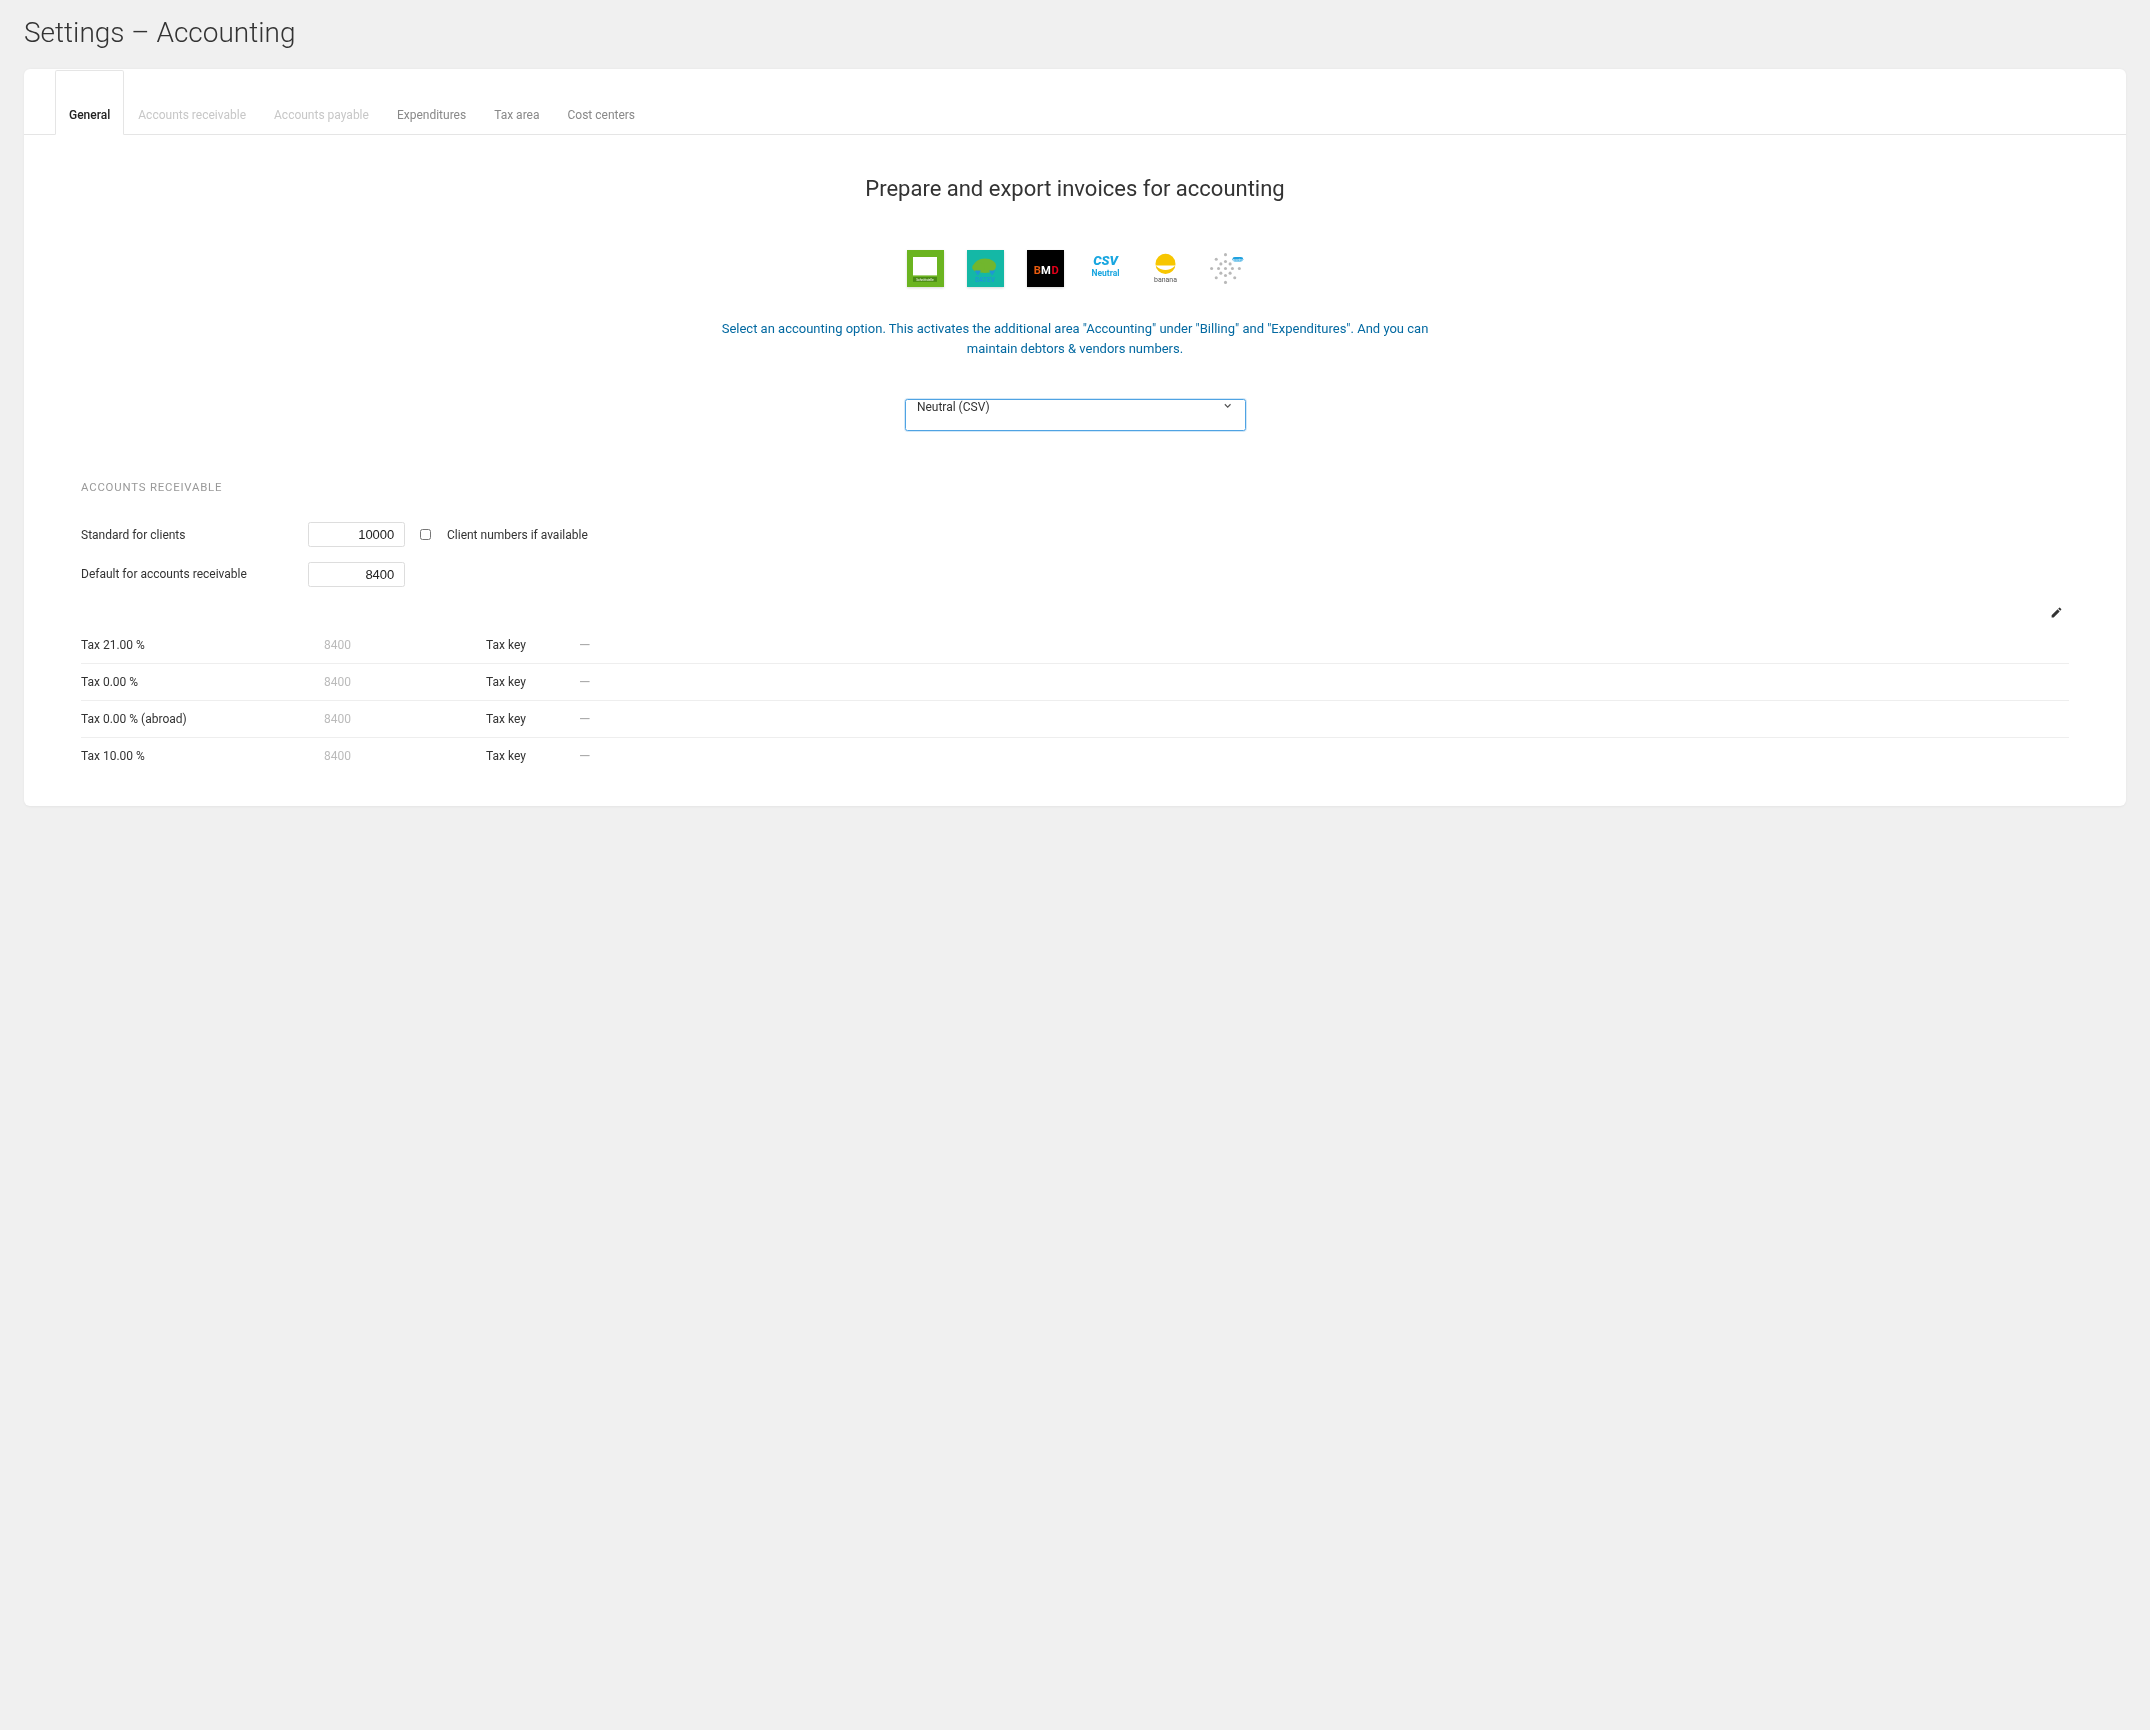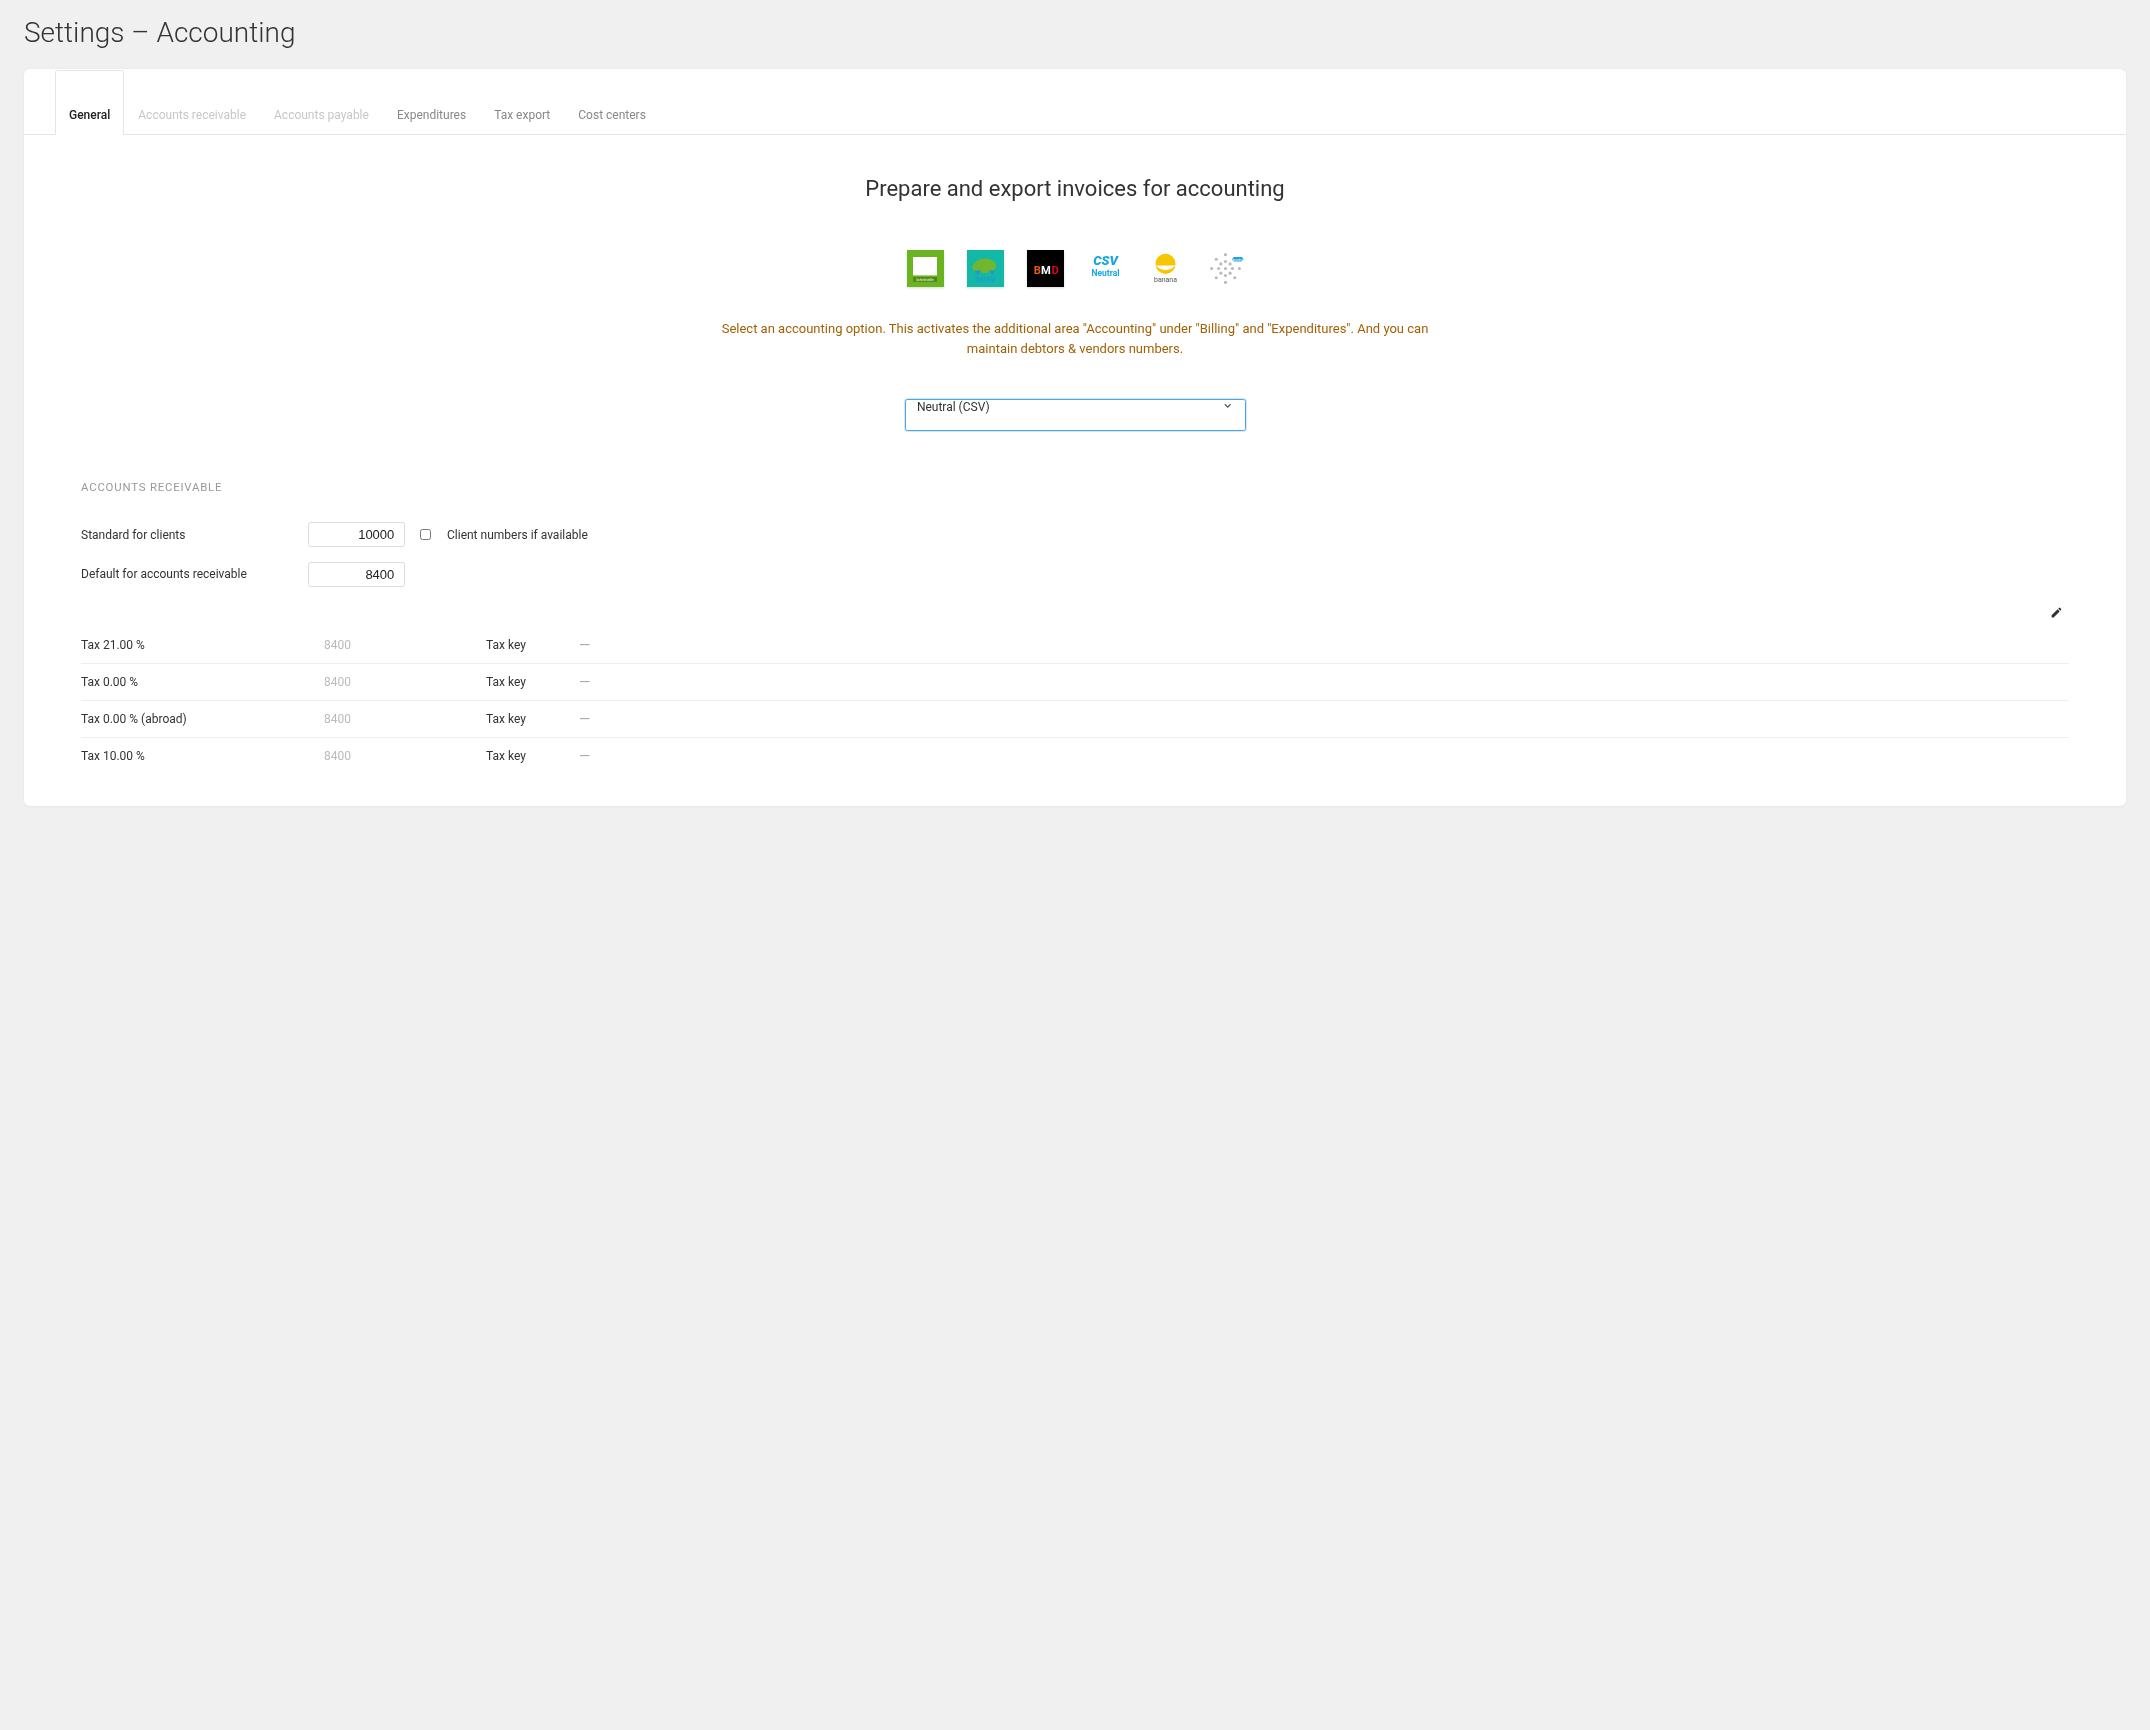--- a/index.html
+++ b/index.html
@@ -73,21 +73,21 @@
   .logo-box {
     width: 37px;
     height: 37px;
     display: flex;
     align-items: center;
     justify-content: center;
     box-shadow: 0 0.8px 2.4px rgba(0,0,0,0.15);
   }
   .help-text {
     font-size: 13px;
-    color: #a16207;
+    color: #0369a1;
     line-height: 1.5;
     margin-bottom: 41px;
   }
   .select-wrap {
     position: relative;
     width: 341px;
     margin: 0 auto;
   }
   .select-box {
     width: 100%;
@@ -185,21 +185,21 @@
   <h1 class="page-title">Settings – Accounting</h1>
 </div>
 
 <div class="card">
 
   <div class="tabs">
     <div class="tab active">General</div>
     <div class="tab disabled">Accounts receivable</div>
     <div class="tab disabled">Accounts payable</div>
     <div class="tab">Expenditures</div>
-    <div class="tab">Tax export</div>
+    <div class="tab">Tax area</div>
     <div class="tab">Cost centers</div>
   </div>
 
   <div class="center-section">
     <h2 class="section-heading">Prepare and export invoices for accounting</h2>
 
     <div class="logos">
 
       <div class="logo-box" style="background:#6bb420;border:2.4px solid #6bb420;">
         <svg width="32" height="32" viewBox="0 0 40 40" style="font-size:16px">

